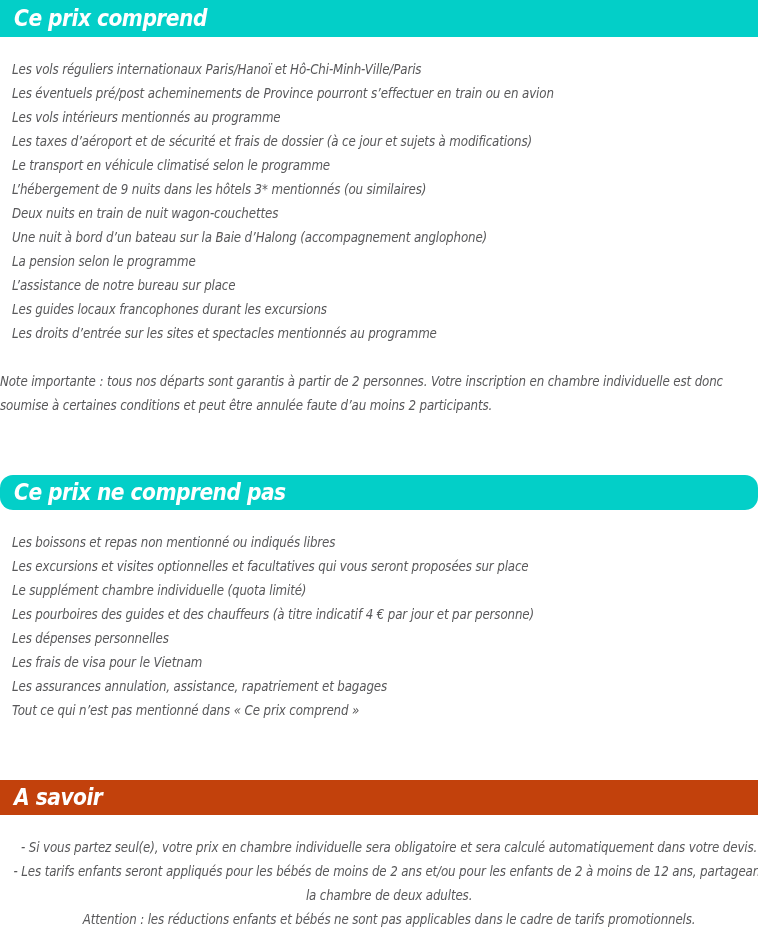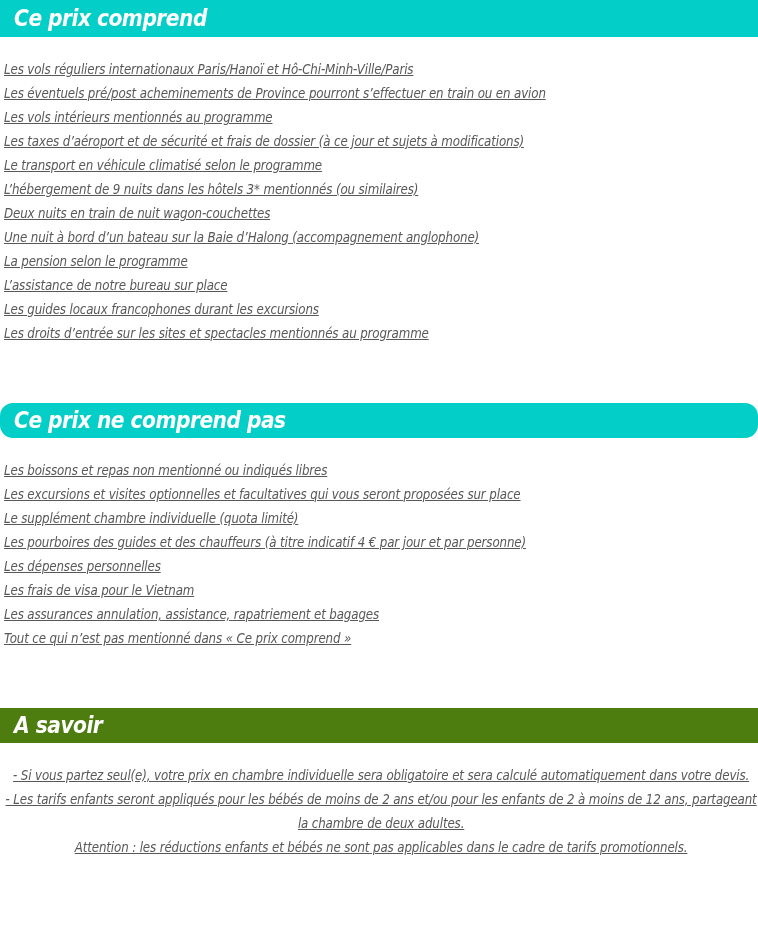--- a/index.html
+++ b/index.html
@@ -43,22 +43,21 @@
     color: #ffffff;
     padding-left: 16px;
     line-height: 1;
     white-space: nowrap;
     transform: scaleX(0.88);
     transform-origin: left center;
   }
 
   
   .section-body {
-    padding: 0 10px 0 4px;
-    text-decoration: underline;
+    padding: 0 10px 0 12px;
   }
 
   .line {
     font-family: "DejaVu Sans", sans-serif;
     font-style: italic;
     font-size: 13.2px;
     color: #58585a;
     line-height: 24px;
     white-space: nowrap;
     transform: scaleX(0.9);
@@ -103,40 +102,43 @@
     <div class="line" style="color: rgb(88, 88, 90);">Le transport en véhicule climatisé selon le programme</div>
     <div class="line" style="color: rgb(88, 88, 90);">L’hébergement de 9 nuits dans les hôtels 3* mentionnés (ou similaires)</div>
     <div class="line" style="color: rgb(88, 88, 90);">Deux nuits en train de nuit wagon-couchettes</div>
     <div class="line" style="color: rgb(88, 88, 90);">Une nuit à bord d’un bateau sur la Baie d’Halong (accompagnement anglophone)</div>
     <div class="line" style="color: rgb(88, 88, 90);">La pension selon le programme</div>
     <div class="line" style="color: rgb(88, 88, 90);">L’assistance de notre bureau sur place</div>
     <div class="line" style="color: rgb(88, 88, 90);">Les guides locaux francophones durant les excursions</div>
     <div class="line" style="color: rgb(88, 88, 90);">Les droits d’entrée sur les sites et spectacles mentionnés au programme</div>
   </div>
 
+  <div id="sec1-note">
+    <div class="para" style="color: rgb(88, 88, 90);">Note importante : tous nos départs sont garantis à partir de 2 personnes. Votre inscription en chambre individuelle est donc soumise à certaines conditions et peut être annulée faute d’au moins 2 participants.</div>
+  </div>
 
   <div id="bar2-wrap">
     <div class="section-bar bar2" style="background: rgb(3, 207, 200); border-radius: 13px;">
       <div class="section-title" style="color: rgb(255, 255, 255);">Ce prix ne comprend pas</div>
     </div>
   </div>
 
   <div class="section-body" id="sec2-body">
     <div class="line" style="color: rgb(88, 88, 90);">Les boissons et repas non mentionné ou indiqués libres</div>
     <div class="line" style="color: rgb(88, 88, 90);">Les excursions et visites optionnelles et facultatives qui vous seront proposées sur place</div>
     <div class="line" style="color: rgb(88, 88, 90);">Le supplément chambre individuelle (quota limité)</div>
     <div class="line" style="color: rgb(88, 88, 90);">Les pourboires des guides et des chauffeurs (à titre indicatif 4 € par jour et par personne)</div>
     <div class="line" style="color: rgb(88, 88, 90);">Les dépenses personnelles</div>
     <div class="line" style="color: rgb(88, 88, 90);">Les frais de visa pour le Vietnam</div>
     <div class="line" style="color: rgb(88, 88, 90);">Les assurances annulation, assistance, rapatriement et bagages</div>
     <div class="line" style="color: rgb(88, 88, 90);">Tout ce qui n’est pas mentionné dans « Ce prix comprend »</div>
   </div>
 
   <div id="bar3-wrap">
-    <div class="section-bar bar3" style="background: #4d7c0f;">
+    <div class="section-bar bar3" style="background: #c2410c;">
       <div class="section-title" style="color: rgb(255, 255, 255);">A savoir</div>
     </div>
   </div>
 
   <div class="section-body" id="sec3-body">
     <div class="para" style="color: rgb(88, 88, 90);">- Si vous partez seul(e), votre prix en chambre individuelle sera obligatoire et sera calculé automatiquement dans votre devis.</div>
     <div class="para" style="color: rgb(88, 88, 90);">- Les tarifs enfants seront appliqués pour les bébés de moins de 2 ans et/ou pour les enfants de 2 à moins de 12 ans, partageant la chambre de deux adultes.</div>
     <div class="para" style="color: rgb(88, 88, 90);">Attention : les réductions enfants et bébés ne sont pas applicables dans le cadre de tarifs promotionnels.</div>
   </div>
 

